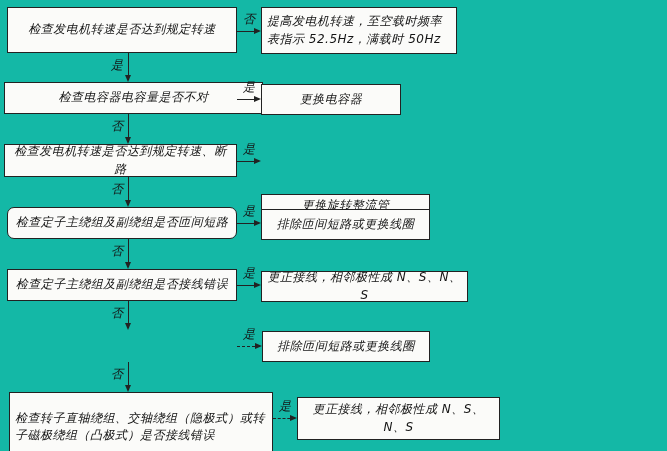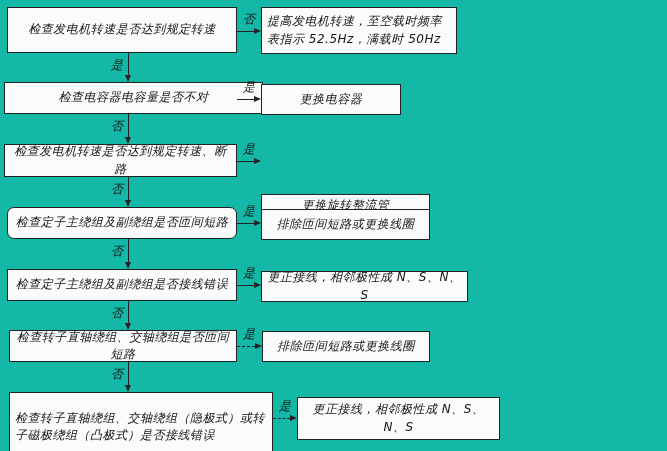--- a/index.html
+++ b/index.html
@@ -66,21 +66,20 @@
   <div class="v-arrow" style="left:128px;top:239px;height:28px;"></div>
   <span class="arrow-label" style="left:110px;top:245px;">否</span>
 
   <div class="node" style="left:7px;top:269px;width:230px;height:32px;">检查定子主绕组及副绕组是否接线错误</div>
   <div class="h-arrow" style="left:237px;top:285px;width:22px;"></div>
   <span class="arrow-label" style="left:242px;top:267px;">是</span>
   <div class="node" style="left:261px;top:271px;width:207px;height:31px;">更正接线，相邻极性成 N、S、N、S</div>
   <div class="v-arrow" style="left:128px;top:301px;height:27px;"></div>
   <span class="arrow-label" style="left:110px;top:307px;">否</span>
 
-  <div class="node" style="left:9px;top:330px;width:228px;height:32px;">检查转子直轴绕组、交轴绕组是否匝间短路</div>
   <div class="h-arrow dashed" style="left:237px;top:346px;width:23px;"></div>
   <span class="arrow-label" style="left:242px;top:328px;">是</span>
   <div class="node" style="left:262px;top:331px;width:168px;height:31px;">排除匝间短路或更换线圈</div>
   <div class="v-arrow" style="left:128px;top:362px;height:28px;"></div>
   <span class="arrow-label" style="left:110px;top:368px;">否</span>
 
   <div class="node left-align" style="left:9px;top:392px;width:264px;height:70px;">检查转子直轴绕组、交轴绕组（隐极式）或转子磁极绕组（凸极式）是否接线错误</div>
   <div class="h-arrow dashed" style="left:273px;top:418px;width:22px;"></div>
   <span class="arrow-label" style="left:278px;top:400px;">是</span>
   <div class="node" style="left:297px;top:397px;width:203px;height:43px;">更正接线，相邻极性成 N、S、N、S</div>

